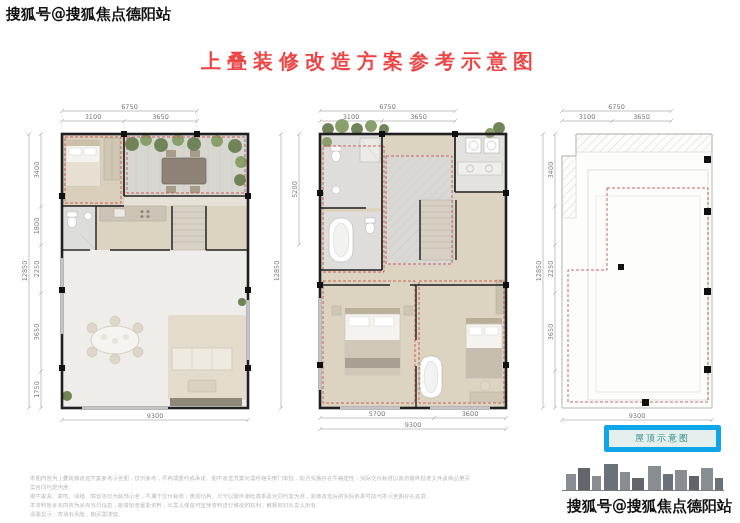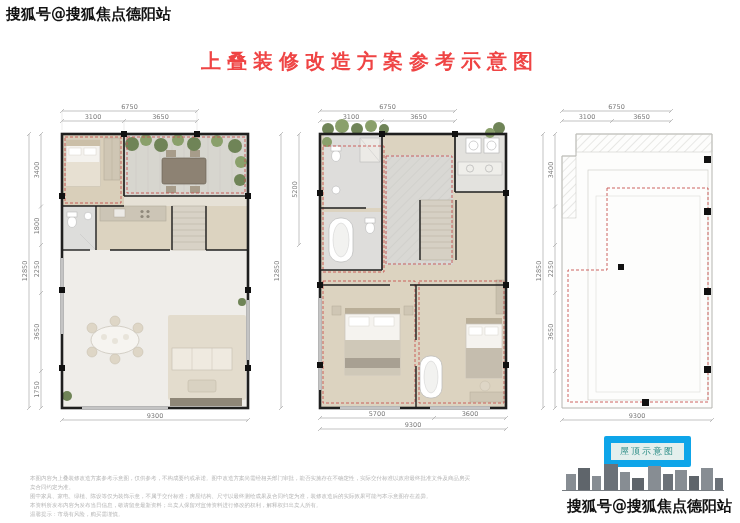--- a/index.html
+++ b/index.html
@@ -8,22 +8,22 @@
   .wm{font-size:15px;font-weight:bold;color:#111;text-shadow:0 0 2px #fff,0 0 2px #fff;white-space:nowrap;}
   .wm-top{position:absolute;left:6px;top:5px;}
   .wm-bottom{position:absolute;right:8px;top:497px;}
   .title{position:absolute;left:0;top:48px;width:100%;text-align:center;
          color:#ef4444;font-size:20px;font-weight:600;letter-spacing:6px;}
   .plan{position:absolute;top:100px;}
   .plan-1{left:20px;}
   .plan-2{left:270px;}
   .plan-3{left:532px;}
   svg text.dim{font-size:6.5px;fill:#7a7a7a;font-family:"DejaVu Sans",sans-serif;}
-  .roof-caption{position:absolute;left:604px;top:436px;padding:2px 9px;
-        background:#e4efed;border:7px solid #0ea5e9;border-radius:2px;
+  .roof-caption{position:absolute;left:604px;top:425px;padding:2px 26px;
+        background:#e4efed;border:5px solid #0ea5e9;border-radius:2px;
         color:#2F8F88;font-size:9px;letter-spacing:2px;white-space:nowrap;}
   .disclaimer{position:absolute;left:30px;top:474px;width:440px;
         font-size:5.5px;line-height:1.65;color:#b5b5b5;}
   .skyline{position:absolute;right:12px;top:460px;}
 </style>
 </head>
 <body>
 
 <div class="page">
 

